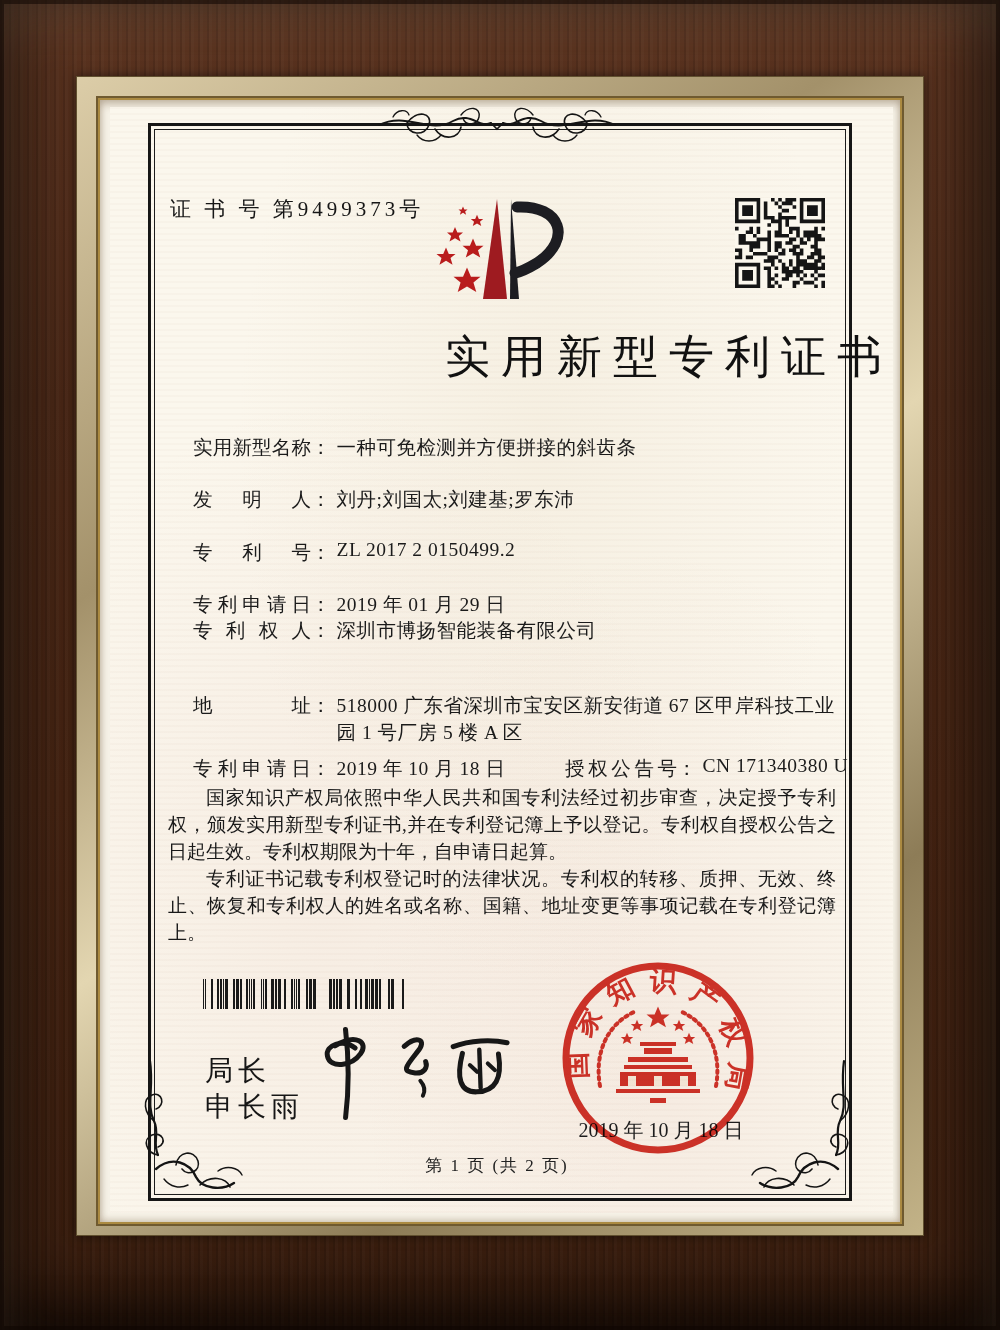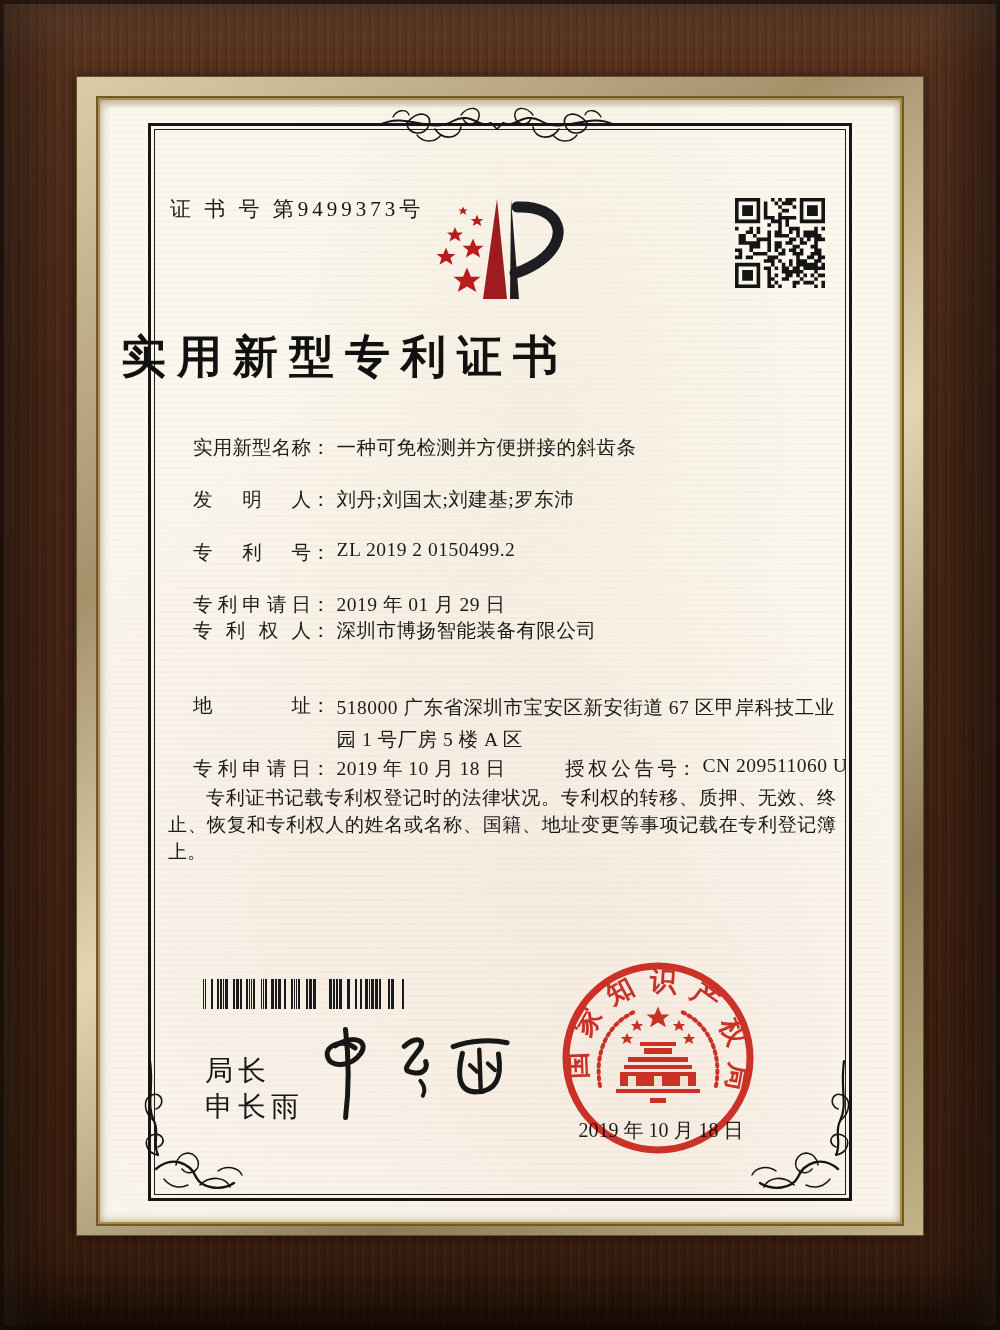--- a/index.html
+++ b/index.html
@@ -43,26 +43,26 @@
       radial-gradient(ellipse at 70% 86%, rgba(205,145,135,.12), transparent 38%),
       radial-gradient(ellipse at 55% 30%, rgba(215,195,160,.15), transparent 50%),
       repeating-linear-gradient(0deg, rgba(190,160,140,.05) 0 2px, transparent 2px 6px);
   }
   
   .bbox{position:absolute;left:38px;top:16px;width:698px;height:1072px;border:3px solid #161616;}
   .bbox-inner{position:absolute;inset:3px;border:1px solid #1c1c1c;}
   .ornament{position:absolute;pointer-events:none;}
   
   .cert-no{position:absolute;left:60px;top:88px;font-size:21px;letter-spacing:4px;color:#161616;}
-  .title{position:absolute;left:0;width:100%;top:220px;text-align:left;font-size:45px;font-weight:bold;letter-spacing:11px;text-indent:11px;color:#111;}
+  .title{position:absolute;left:0;width:100%;top:220px;text-align:right;font-size:45px;font-weight:normal;letter-spacing:11px;text-indent:11px;color:#111;}
   .row{position:absolute;left:83px;font-size:19.5px;color:#1b1b1b;white-space:nowrap;}
   .f-label{display:inline-block;width:118px;text-align:justify;text-align-last:justify;vertical-align:top;}
   .f-colon{display:inline-block;vertical-align:top;margin-right:6px;}
   .f-value{display:inline-block;vertical-align:top;letter-spacing:.5px;}
-  .f-value.wide{width:508px;white-space:normal;line-height:32px;}
+  .f-value.wide{width:508px;white-space:normal;line-height:27px;}
   .pair2{position:absolute;left:372px;top:0;white-space:nowrap;}
   .pair2 .f-label{width:112px;}
   .paras{position:absolute;left:58px;top:677px;width:668px;font-size:19px;line-height:27px;text-align:justify;color:#191919;}
   .paras p{margin:0;text-indent:2em;}
   .signer{position:absolute;left:95px;font-size:28px;letter-spacing:5px;color:#161616;}
   .seal-date{position:absolute;left:441px;top:1010px;width:220px;text-align:center;font-size:20px;color:#1d1d1d;z-index:1;}
   .page-info{position:absolute;left:38px;top:1047px;width:698px;text-align:center;font-size:17px;letter-spacing:2px;color:#222;}
   .sig-svg{position:absolute;left:198px;top:912px;z-index:1;}
   .seal-svg{position:absolute;left:448px;top:851px;z-index:2;mix-blend-mode:multiply;opacity:.92;}
   .qr{position:absolute;left:625px;top:91px;}
@@ -158,39 +158,40 @@
 
   <div class="title">实用新型专利证书</div>
 
   <div class="row" style="top:327px">
     <span class="f-label">实用新型名称</span><span class="f-colon">：</span><span class="f-value">一种可免检测并方便拼接的斜齿条</span>
   </div>
   <div class="row" style="top:379px">
     <span class="f-label">发明人</span><span class="f-colon">：</span><span class="f-value">刘丹;刘国太;刘建基;罗东沛</span>
   </div>
   <div class="row" style="top:432px">
-    <span class="f-label">专利号</span><span class="f-colon">：</span><span class="f-value">ZL 2019 2 0150499.2</span>
+    <span class="f-label">专利号</span><span class="f-colon">：</span><span class="f-value">ZL 2017 2 0150499.2</span>
   </div>
   <div class="row" style="top:484px">
     <span class="f-label">专利申请日</span><span class="f-colon">：</span><span class="f-value">2019 年 01 月 29 日</span>
   </div>
   <div class="row" style="top:510px">
     <span class="f-label">专利权人</span><span class="f-colon">：</span><span class="f-value">深圳市博扬智能装备有限公司</span>
   </div>
   <div class="row" style="top:585px">
     <span class="f-label">地址</span><span class="f-colon">：</span><span class="f-value wide">518000 广东省深圳市宝安区新安街道 67 区甲岸科技工业园 1 号厂房 5 楼 A 区</span>
   </div>
   <div class="row" style="top:648px">
     <span class="f-label">专利申请日</span><span class="f-colon">：</span><span class="f-value">2019 年 10 月 18 日</span>
     <span class="pair2">
-      <span class="f-label">授权公告号</span><span class="f-colon">：</span><span class="f-value">CN 209511060 U</span>
+      <span class="f-label">授权公告号</span><span class="f-colon">：</span><span class="f-value">CN 171340380 U</span>
     </span>
   </div>
 
   <div class="paras">
+    <p>国家知识产权局依照中华人民共和国专利法经过初步审查，决定授予专利权，颁发实用新型专利证书,并在专利登记簿上予以登记。专利权自授权公告之日起生效。专利权期限为十年，自申请日起算。</p>
     <p>专利证书记载专利权登记时的法律状况。专利权的转移、质押、无效、终止、恢复和专利权人的姓名或名称、国籍、地址变更等事项记载在专利登记簿上。</p>
   </div>
 
   <svg class="barcode" width="208" height="30" viewBox="0 0 208 30">
     <path id="barcode-path" d="M3,0h1v30h-1zM5,0h1v30h-1zM11,0h2v30h-2zM17,0h2v30h-2zM20,0h2v30h-2zM23,0h1v30h-1zM25,0h3v30h-3zM33,0h2v30h-2zM36,0h3v30h-3zM40,0h2v30h-2zM46,0h2v30h-2zM49,0h1v30h-1zM51,0h1v30h-1zM53,0h2v30h-2zM61,0h1v30h-1zM63,0h1v30h-1zM65,0h2v30h-2zM71,0h3v30h-3zM75,0h2v30h-2zM78,0h3v30h-3zM84,0h2v30h-2zM91,0h2v30h-2zM94,0h1v30h-1zM96,0h1v30h-1zM98,0h2v30h-2zM106,0h2v30h-2zM109,0h3v30h-3zM113,0h3v30h-3zM129,0h3v30h-3zM133,0h2v30h-2zM136,0h2v30h-2zM139,0h3v30h-3zM147,0h3v30h-3zM155,0h2v30h-2zM160,0h2v30h-2zM165,0h3v30h-3zM169,0h1v30h-1zM171,0h3v30h-3zM175,0h3v30h-3zM179,0h2v30h-2zM188,0h2v30h-2zM191,0h3v30h-3zM202,0h2v30h-2z" fill="#1a1a1a"></path>
   </svg>
 
   <div class="signer" style="top:945px">局长</div>
   <div class="signer" style="top:981px">申长雨</div>
 
@@ -234,14 +235,15 @@
         <rect x="58" y="131" width="84" height="4"></rect>
       </g>
       <g fill="none" stroke-width="4" stroke-linecap="round" stroke-dasharray="2.5,4">
         <path d="M42,128 C36,94 50,66 76,54"></path>
         <path d="M158,128 C164,94 150,66 124,54"></path>
       </g>
       <rect x="92" y="140" width="16" height="5" stroke="none"></rect>
     </g>
   </svg>
 
+  <div class="page-info">第 1 页 (共 2 页)</div>
 
 </div>
 
 </body></html>

